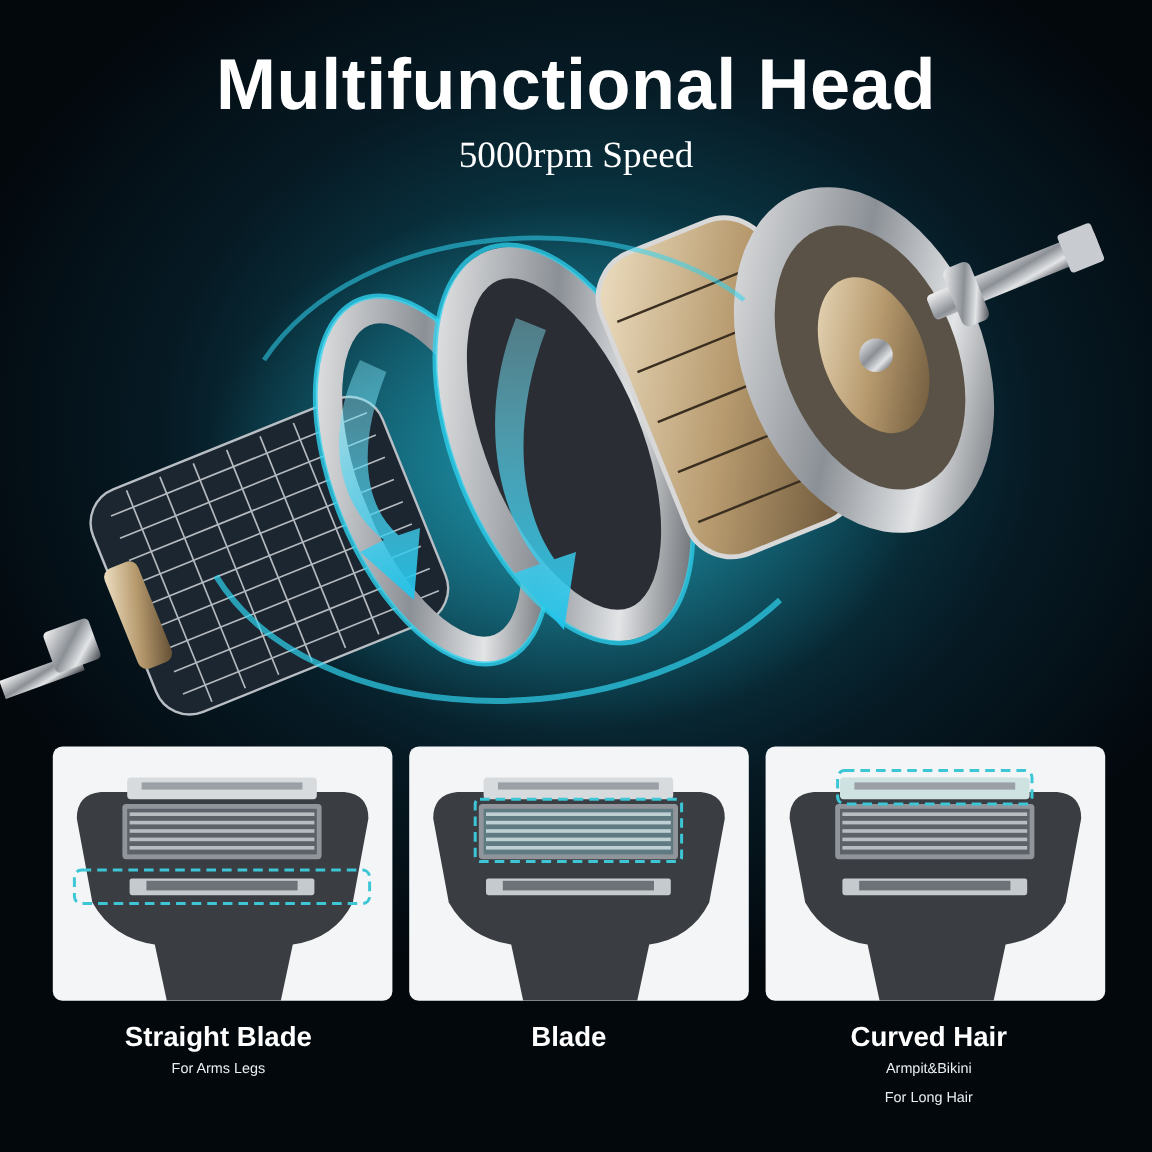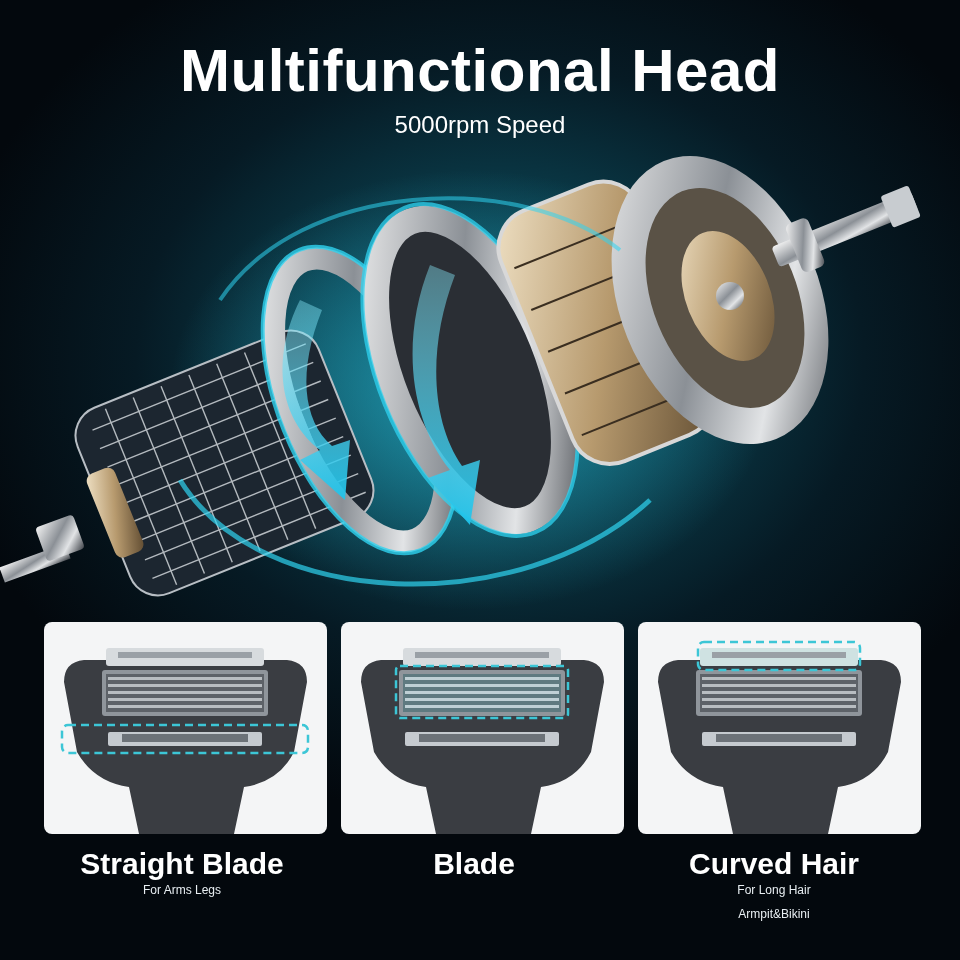--- a/index.html
+++ b/index.html
@@ -1,25 +1,25 @@
 <!DOCTYPE html>
 <html><head>
 <meta charset="utf-8">
 <style>
   html,body{margin:0;padding:0;}
   body{width:960px;height:960px;overflow:hidden;font-family:"Liberation Sans",sans-serif;}
   .stage{position:relative;width:960px;height:960px;overflow:hidden;
     background:radial-gradient(ellipse 560px 460px at 500px 360px,#0d5a6a 0%,#0a3a48 35%,#061a24 65%,#03080d 100%);}
   .title{position:absolute;left:0;right:0;top:36px;text-align:center;color:#fff;font-weight:bold;font-size:60px;letter-spacing:0.5px;}
-  .subtitle{position:absolute;left:0;right:0;top:111px;text-align:center;color:#fff;font-size:24px;}
+  .subtitle{position:absolute;left:0;right:0;top:111px;text-align:center;color:#fff;font-size:31px;font-family:Liberation Serif, serif;}
   .motor{position:absolute;left:0;top:140px;width:960px;height:500px;}
   .card{position:absolute;top:622px;width:283px;height:212px;background:#f4f5f6;border-radius:8px;overflow:hidden;}
   .card svg{position:absolute;left:0;top:0;}
   .label{position:absolute;top:850px;width:300px;text-align:center;color:#fff;}
-  .label .h{font-weight:bold;font-size:30px;line-height:28px;}
+  .label .h{font-weight:bold;font-size:23px;line-height:28px;}
   .label .s{font-size:12px;line-height:24px;color:#e8eef2;}
 </style>
 </head>
 <body>
 
 <div class="stage">
 
   <div class="title">Multifunctional Head</div>
   <div class="subtitle">5000rpm Speed</div>
 
@@ -176,17 +176,17 @@
 
   <div class="label" style="left:32px;">
     <div class="h">Straight Blade</div>
     <div class="s">For Arms Legs</div>
   </div>
   <div class="label" style="left:324px;">
     <div class="h">Blade</div>
   </div>
   <div class="label" style="left:624px;">
     <div class="h">Curved Hair</div>
+    <div class="s">Armpit&amp;Bikini</div>
     <div class="s">For Long Hair</div>
-    <div class="s">Armpit&amp;Bikini</div>
   </div>
 
 </div>
 
 </body></html>

